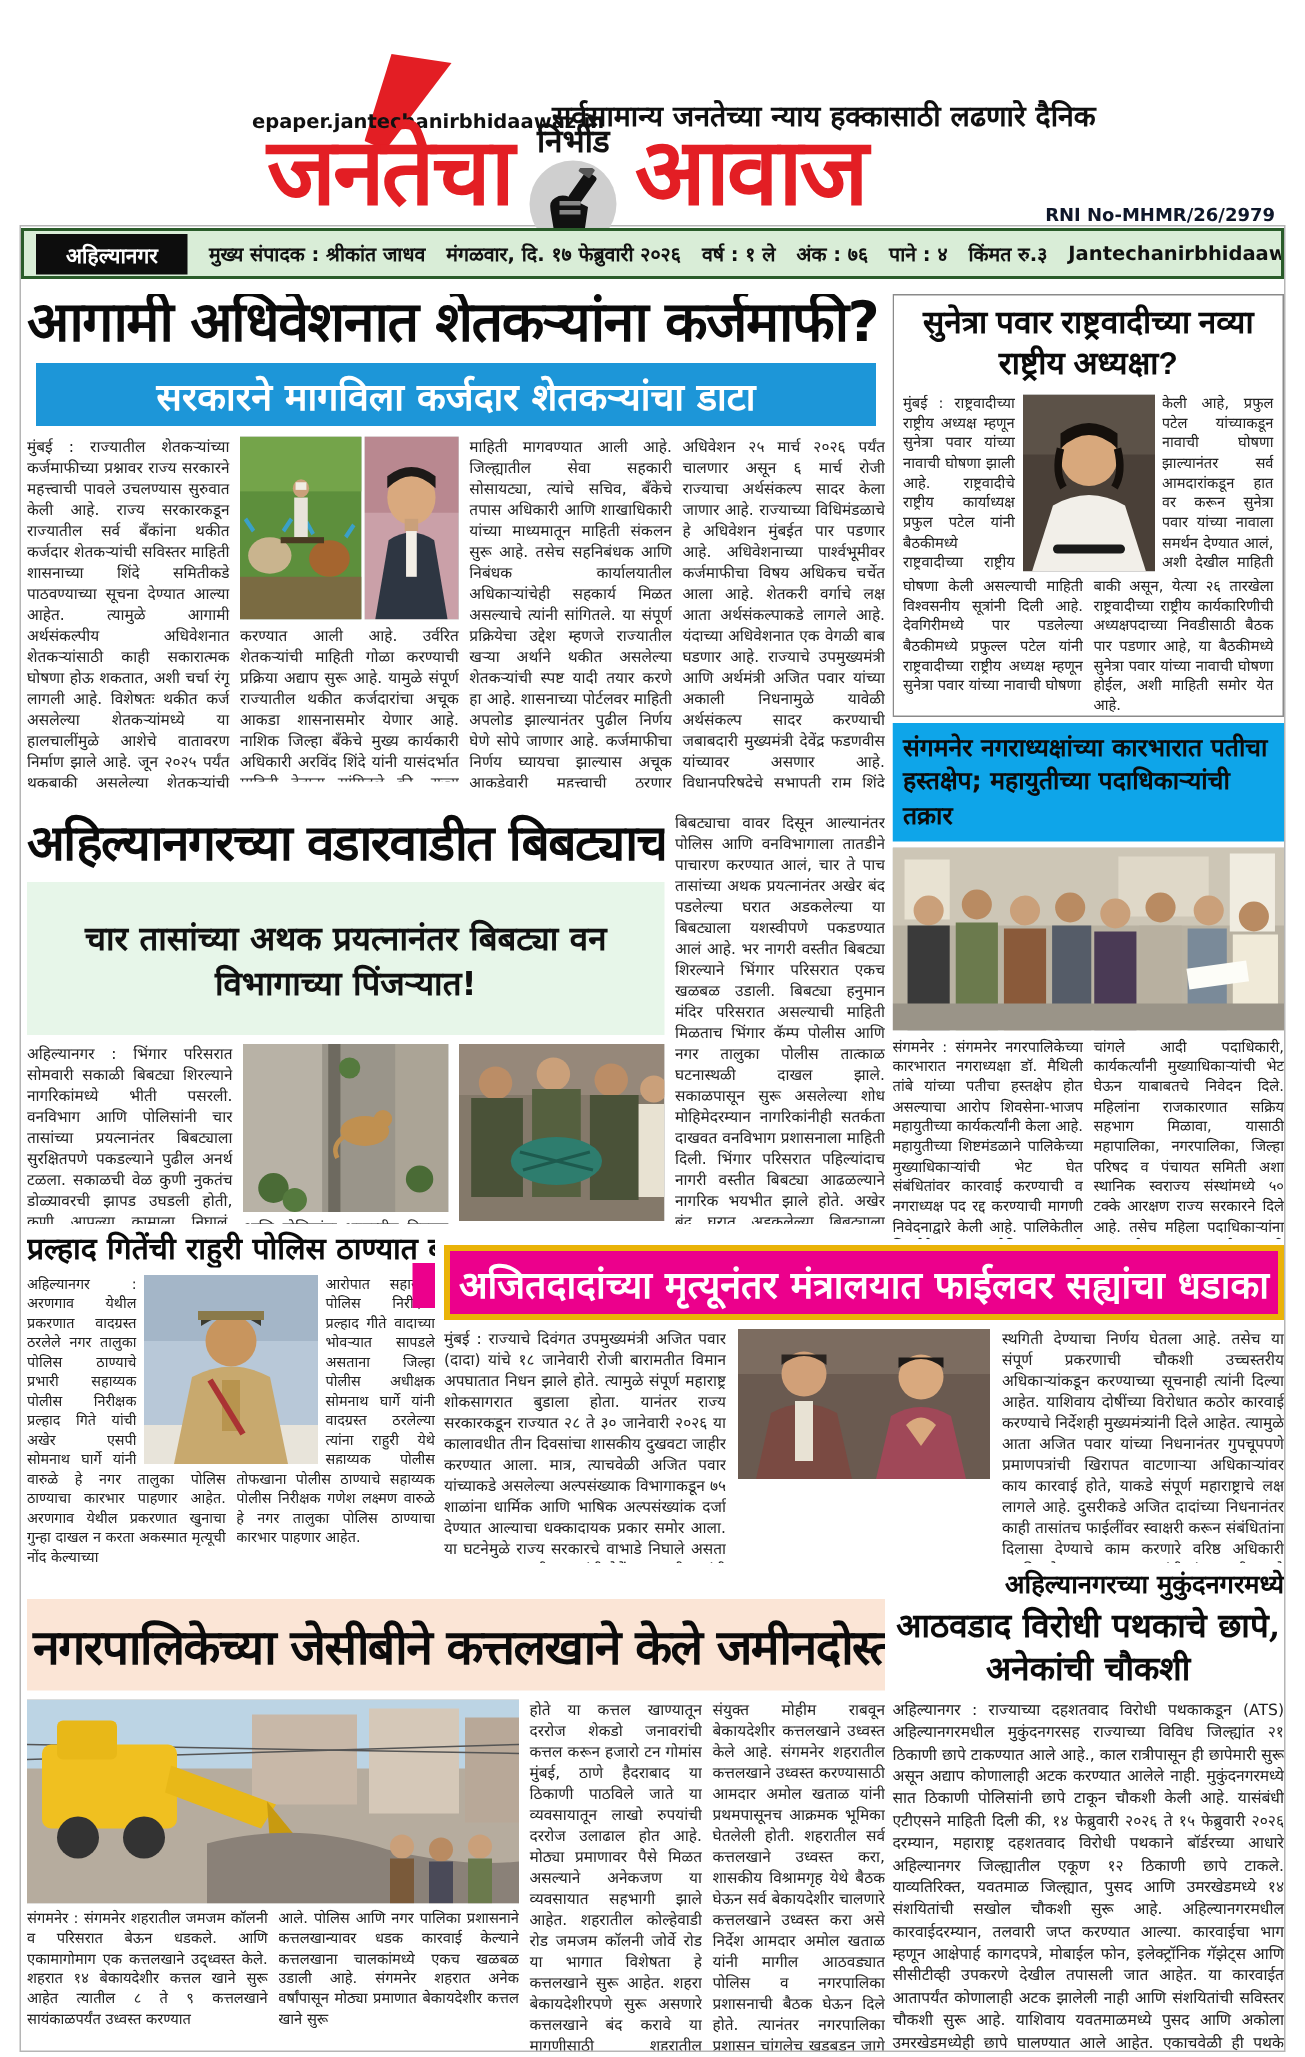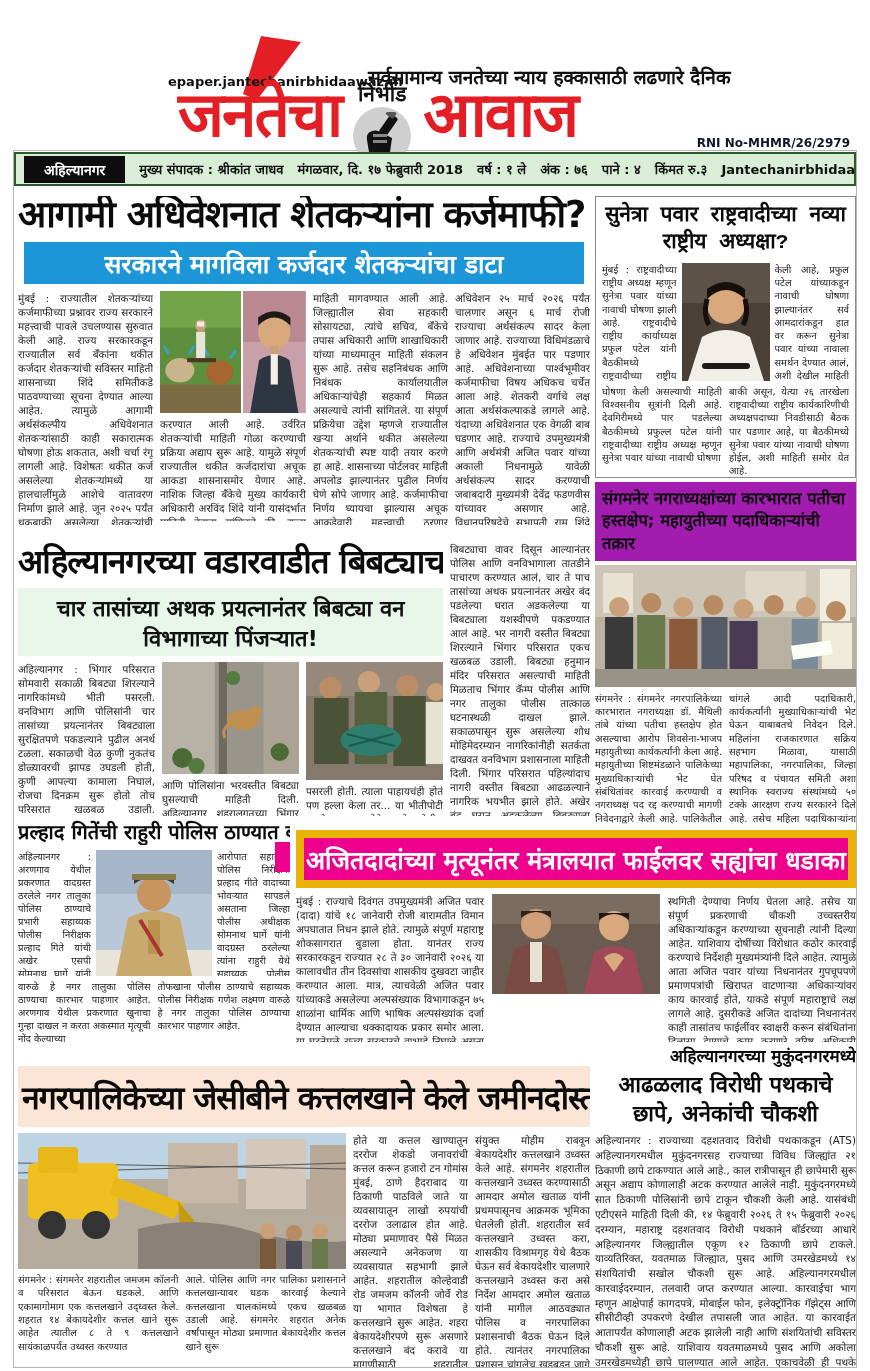--- a/index.html
+++ b/index.html
@@ -29,47 +29,47 @@
   .cols>div{flex:1;min-width:0;}
   .ph{position:relative;overflow:hidden;background:#ccc;}
   svg{display:block;}
   
   .a-head{font-size:37px;font-weight:bold;color:#0b0b0b;line-height:1.05;white-space:nowrap;overflow:hidden;letter-spacing:-1px;}
   .blue-bar{margin:7px 6px 0;background:#1d96d8;color:#fff;font-size:25px;font-weight:bold;text-align:center;padding:4px 0;}
   .a-body{margin-top:7px;height:234px;}
   .a-photos{display:flex;gap:2px;height:122px;margin-bottom:4px;}
   
   .b-box{border:1px solid #8a8a8a;padding:5px 6px;height:100%;box-sizing:border-box;}
-  .b-head{font-family:Liberation Mono, monospace;font-size:21px;font-weight:bold;text-align:center;line-height:1.3;color:#0b0b0b;}
+  .b-head{font-family:Liberation Sans, sans-serif;font-size:21px;font-weight:bold;text-align:center;line-height:1.3;color:#0b0b0b;}
   .b-top{display:flex;gap:5px;height:118px;margin-top:6px;}
   .b-top .bodytxt{flex:1;}
   .b-bottom{display:flex;gap:7px;margin-top:4px;height:92px;}
   .b-bottom>div{flex:1;}
   
-  .c-head{background:#a21caf;font-size:16.5px;font-weight:bold;line-height:1.35;padding:6px 7px;color:#0b0b0b;}
+  .c-head{background:#0ea5e9;font-size:16.5px;font-weight:bold;line-height:1.35;padding:6px 7px;color:#0b0b0b;}
   .c-body{display:flex;gap:7px;margin-top:5px;height:178px;}
   .c-body>div{flex:1;}
   
   .d-head{font-size:33px;font-weight:bold;white-space:nowrap;overflow:hidden;letter-spacing:-1px;color:#0b0b0b;}
-  .green-bar{margin-top:5px;background:#e7f6e9;color:#111;font-size:22px;font-weight:bold;text-align:center;padding:4px 0;}
+  .green-bar{margin-top:5px;background:#e7f6e9;color:#111;font-size:22px;font-weight:bold;text-align:center;padding:21px 0;}
   .d-grid{display:flex;gap:7px;margin-top:0;}
   .d-left{width:425px;}
   .d-right{flex:1;padding-top:4px;}
   .d-cols{display:flex;gap:7px;margin-top:6px;height:212px;}
   .d-cols>div{flex:1;min-width:0;}
   
   .e-head{font-size:20px;font-weight:bold;white-space:nowrap;overflow:hidden;color:#0b0b0b;}
   .e-sub{position:relative;margin-top:3px;background:#fde3dc;color:#d60f18;font-size:16.5px;font-weight:bold;text-align:center;padding:2px 0;}
   .pink-sq{position:absolute;right:0;top:24px;width:15px;height:30px;background:#ec008c;}
   .e-top{display:flex;gap:5px;height:126px;margin-top:5px;}
   .e-top .bodytxt{flex:1;}
   .e-bottom{display:flex;gap:7px;margin-top:4px;height:66px;}
   .e-bottom>div{flex:1;}
   
-  .f-banner{background:#ec008c;border:8px solid #eab308;color:#fff;font-size:25px;font-weight:bold;text-align:center;padding:4px 0;}
+  .f-banner{background:#ec008c;border:4px solid #eab308;color:#fff;font-size:25px;font-weight:bold;text-align:center;padding:4px 0;}
   .f-body{display:flex;gap:8px;margin-top:6px;height:168px;}
   .f-c1{width:188px;}
   .f-mid{width:168px;}
   .f-c2{flex:1;}
   .cm-box{margin-top:5px;background:#e4f3e6;font-size:19px;font-weight:bold;text-align:center;line-height:1.35;padding:6px 2px;color:#0b0b0b;}
   
   .g-head{background:#fbe5d6;font-size:32px;font-weight:bold;white-space:nowrap;overflow:hidden;padding:9px 4px;letter-spacing:-1px;color:#0b0b0b;}
   .g-body{display:flex;gap:7px;margin-top:6px;height:238px;}
   .g-left{width:328px;}
   .g-bottom{display:flex;gap:7px;margin-top:4px;height:92px;}
@@ -109,21 +109,21 @@
         </div>
       </div>
       <div class="logo-word">आवाज</div>
     </div>
     <div class="rni">RNI No-MHMR/26/2979</div>
   </div>
 
   <div class="infobar">
     <span class="edition-box">अहिल्यानगर</span>
     <span>मुख्य संपादक : श्रीकांत जाधव</span>
-    <span>मंगळवार, दि. १७ फेब्रुवारी 2018</span>
+    <span>मंगळवार, दि. १७ फेब्रुवारी २०२६</span>
     <span>वर्ष : १ ले</span>
     <span>अंक : ७६</span>
     <span>पाने : ४</span>
     <span>किंमत रु.३</span>
     <span>Jantechanirbhidaawaj@gmail.com</span>
   </div>
 
   <div class="art" style="left:18px;top:196px;width:572px;height:338px;">
     <div class="a-head">आगामी अधिवेशनात शेतकऱ्यांना कर्जमाफी?</div>
     <div class="blue-bar">सरकारने मागविला कर्जदार शेतकऱ्यांचा डाटा</div>
@@ -357,17 +357,17 @@
           <div class="bodytxt" style="font-size:9.8px;">आले. पोलिस आणि नगर पालिका प्रशासनाने कत्तलखान्यावर धडक कारवाई केल्याने कत्तलखाना चालकांमध्ये एकच खळबळ उडाली आहे. संगमनेर शहरात अनेक वर्षांपासून मोठ्या प्रमाणात बेकायदेशीर कत्तल खाने सुरू</div>
         </div>
       </div>
       <div class="g-colA bodytxt">होते या कत्तल खाण्यातून दररोज शेकडो जनावरांची कत्तल करून हजारो टन गोमांस मुंबई, ठाणे हैदराबाद या ठिकाणी पाठविले जाते या व्यवसायातून लाखो रुपयांची दररोज उलाढाल होत आहे. मोठ्या प्रमाणावर पैसे मिळत असल्याने अनेकजण या व्यवसायात सहभागी झाले आहेत. शहरातील कोल्हेवाडी रोड जमजम कॉलनी जोर्वे रोड या भागात विशेषता हे कत्तलखाने सुरू आहेत. शहरा बेकायदेशीरपणे सुरू असणारे कत्तलखाने बंद करावे या मागणीसाठी शहरातील हिंदुत्ववादी संघटनांनी वेळोवेळी आंदोलने केली होती. पोलीस प्रशासनाकडून थातूर मातूर कारवाई केली जात होती त्यामुळे कत्तलखाने सुरळीतपणे चालू होते. मात्र हे कत्तलखाने तात्काळ उत्वस्त करा असे निर्देश आमदार अमोल खताळ यांनी दिल्यानंतर आज सोमवारी नगरपालिका आणि पोलीस प्रशासनाने</div>
       <div class="g-colB bodytxt">संयुक्त मोहीम राबवून बेकायदेशीर कत्तलखाने उध्वस्त केले आहे. संगमनेर शहरातील कत्तलखाने उध्वस्त करण्यासाठी आमदार अमोल खताळ यांनी प्रथमपासूनच आक्रमक भूमिका घेतलेली होती. शहरातील सर्व कत्तलखाने उध्वस्त करा, शासकीय विश्रामगृह येथे बैठक घेऊन सर्व बेकायदेशीर चालणारे कत्तलखाने उध्वस्त करा असे निर्देश आमदार अमोल खताळ यांनी मागील आठवड्यात पोलिस व नगरपालिका प्रशासनाची बैठक घेऊन दिले होते. त्यानंतर नगरपालिका प्रशासन चांगलेच खडबडून जागे झाले होते. नगर पालिका प्रशासनाच्या वतीने शहरातील सर्व कत्तलखानाचालकांना नोटिसा बजावण्यात आल्या होत्या. या नोटीसी घेऊनही कत्तलखाने बंद करण्यात आले नव्हते. आज सोमवारी सकाळी पालिका प्रशासनाने धडक कारवाई करीत शहरातील बेकायदेशीर कत्तलखाने उदुवस्त केले.</div>
     </div>
   </div>
 
   <div class="art" style="left:595px;top:1044px;width:261px;height:323px;">
     <div class="h-kicker">अहिल्यानगरच्या मुकुंदनगरमध्ये</div>
-    <div class="h-head">आढळलाद विरोधी पथकाचे छापे, अनेकांची चौकशी</div>
+    <div class="h-head">आठवडाद विरोधी पथकाचे छापे, अनेकांची चौकशी</div>
     <div class="h-body bodytxt" style="font-size:10.4px;line-height:1.42;">अहिल्यानगर : राज्याच्या दहशतवाद विरोधी पथकाकडून (ATS) अहिल्यानगरमधील मुकुंदनगरसह राज्याच्या विविध जिल्ह्यांत २१ ठिकाणी छापे टाकण्यात आले आहे., काल रात्रीपासून ही छापेमारी सुरू असून अद्याप कोणालाही अटक करण्यात आलेले नाही. मुकुंदनगरमध्ये सात ठिकाणी पोलिसांनी छापे टाकून चौकशी केली आहे. यासंबंधी एटीएसने माहिती दिली की, १४ फेब्रुवारी २०२६ ते १५ फेब्रुवारी २०२६ दरम्यान, महाराष्ट्र दहशतवाद विरोधी पथकाने बॉर्डरच्या आधारे अहिल्यानगर जिल्ह्यातील एकूण १२ ठिकाणी छापे टाकले. याव्यतिरिक्त, यवतमाळ जिल्ह्यात, पुसद आणि उमरखेडमध्ये १४ संशयितांची सखोल चौकशी सुरू आहे. अहिल्यानगरमधील कारवाईदरम्यान, तलवारी जप्त करण्यात आल्या. कारवाईचा भाग म्हणून आक्षेपार्ह कागदपत्रे, मोबाईल फोन, इलेक्ट्रॉनिक गॅझेट्स आणि सीसीटीव्ही उपकरणे देखील तपासली जात आहेत. या कारवाईत आतापर्यंत कोणालाही अटक झालेली नाही आणि संशयितांची सविस्तर चौकशी सुरू आहे. याशिवाय यवतमाळमध्ये पुसद आणि अकोला उमरखेडमध्येही छापे घालण्यात आले आहेत. एकाचवेळी ही पथके ठिकठिकाणी पाठविण्यात आलेली आहेत.</div>
   </div>
 
 </div>
 
 </body></html>

